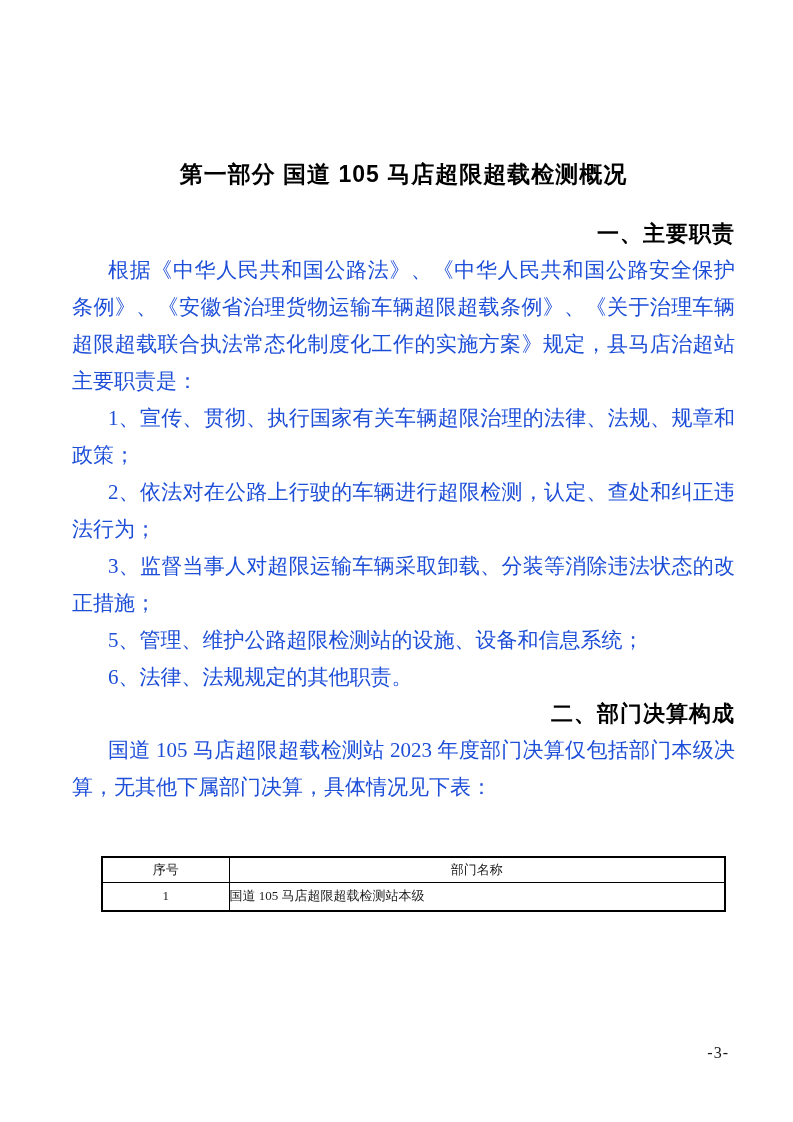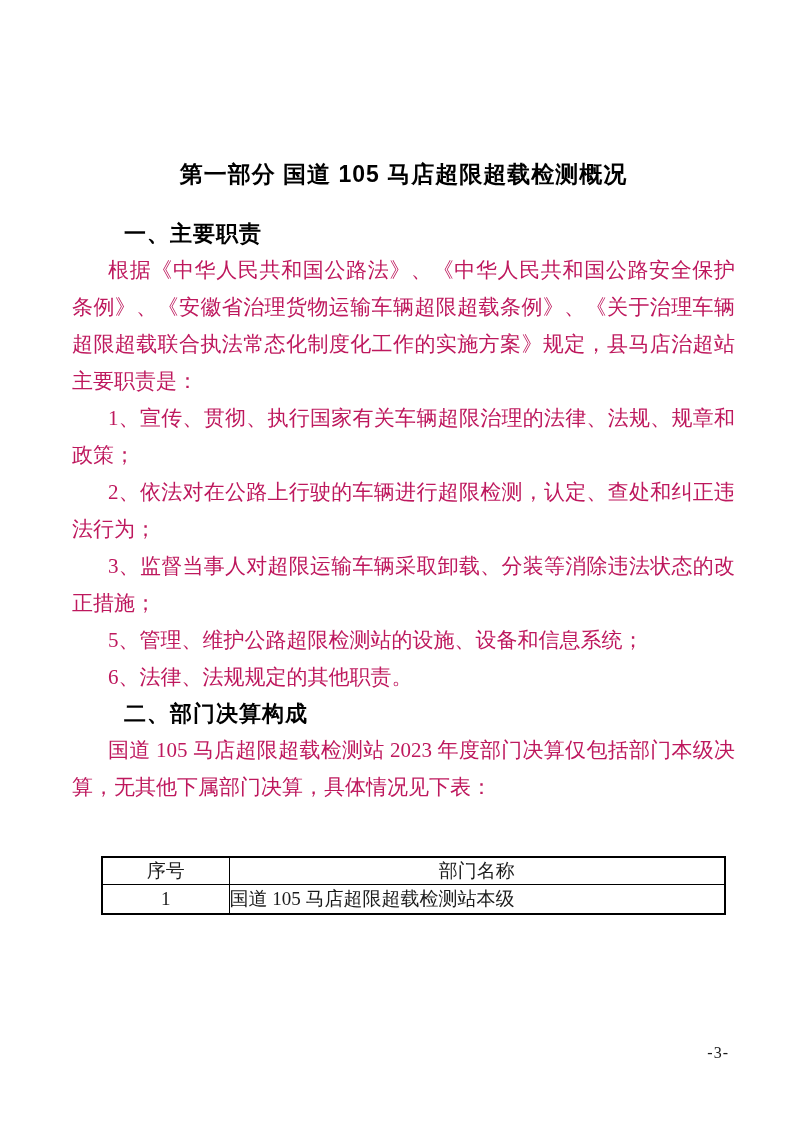--- a/index.html
+++ b/index.html
@@ -30,38 +30,39 @@
   }
   .sec-heading {
     font-family: "Liberation Sans", sans-serif;
     font-weight: bold;
     font-size: 22px;
     line-height: 36px;
     letter-spacing: 1px;
     text-indent: 52px;
     color: #000000;
     margin: 0;
+    text-align: right;
   }
   .para {
     font-family: "Liberation Serif", "DejaVu Serif", serif;
     font-size: 21px;
     line-height: 37px;
     text-align: justify;
     text-indent: 36px;
-    color: #be185d;
+    color: #1d4ed8;
     margin: 0;
   }
   .dept-table {
     border-collapse: collapse;
     table-layout: fixed;
     width: 625px;
     margin: 50px 0 0 29px;
     border: 2px solid #000000;
     font-family: "Liberation Serif", "DejaVu Serif", serif;
-    font-size: 19px;
+    font-size: 13px;
     color: #1b1b1b;
   }
   .dept-table col.col-seq { width: 127px; }
   .dept-table th, .dept-table td {
     border: 1px solid #000000;
     font-weight: normal;
     padding: 0;
   }
   .dept-table th {
     height: 25px;

